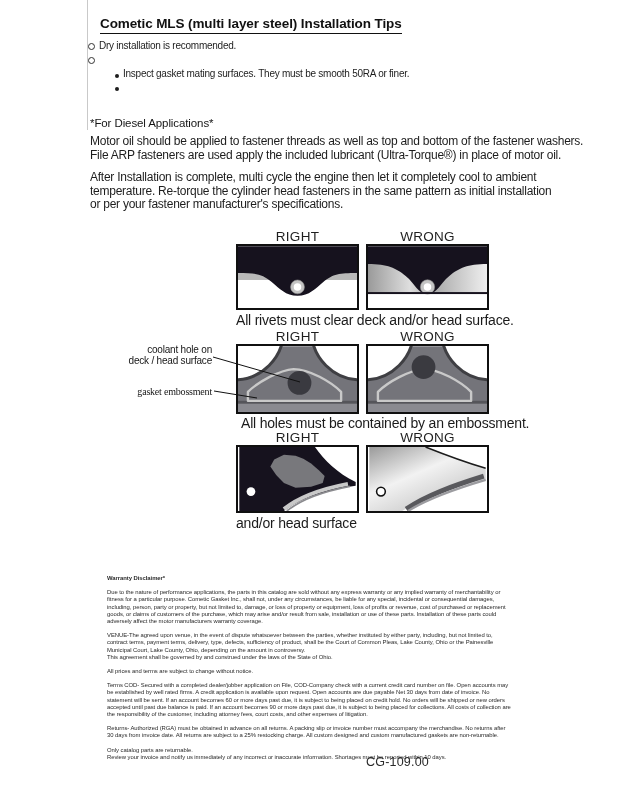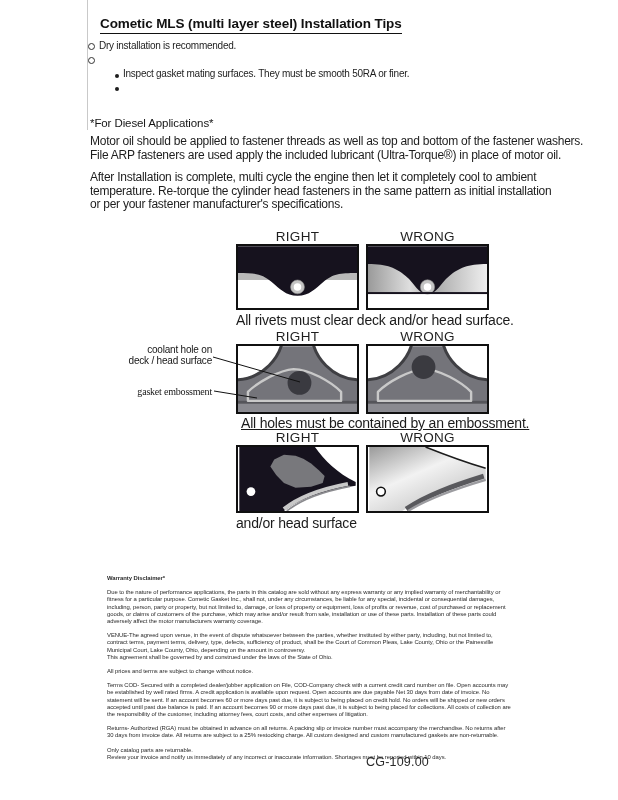--- a/index.html
+++ b/index.html
@@ -150,21 +150,21 @@
       <path d="M10,55 L10,46 C20,36 42,24 56,23 C72,23 94,36 104,46 L104,55 Z" fill="none" stroke="#c9c9c9" stroke-width="2.4" stroke-linejoin="round"></path>
       <circle cx="56" cy="21" r="12" fill="#3a3a40"></circle>
     </svg>
   </div>
 
   <svg class="abs leader-svg" style="left:100px;top:330px;" width="420" height="100">
     <line x1="113" y1="27" x2="200" y2="52" stroke="#111" stroke-width="1"></line>
     <line x1="114" y1="61" x2="157" y2="68" stroke="#111" stroke-width="1"></line>
   </svg>
 
-  <div class="abs dg-caption nowrap" style="left:241px;top:417px;text-decoration:underline;">All holes must be contained by an embossment.</div>
+  <div class="abs dg-caption nowrap" style="left:241px;top:417px;">All holes must be contained by an embossment.</div>
 
   <div class="abs dg-label" style="left:236px;top:430px;">RIGHT</div>
   <div class="abs dg-label" style="left:366px;top:430px;">WRONG</div>
 
   <div class="abs dg-box" style="left:236px;top:445px;height:68px;">
     <svg width="119" height="64" viewBox="0 0 120 66">
       <rect width="120" height="66" fill="#ffffff"></rect>
       <path d="M0,0 H78 C88,14 101,27 120,36 L120,40 C92,44 64,52 46,66 L0,66 Z" fill="#16121e"></path>
       <path d="M36,13 L46,8 L58,9 L66,12 L74,17 L82,24 L88,30 L86,37 L74,41 L58,42 L46,37 L38,29 L32,20 Z" fill="#78787c"></path>
       <path d="M112,38 C86,43 62,51 46,64" fill="none" stroke="#c9c9c9" stroke-width="4"></path>

